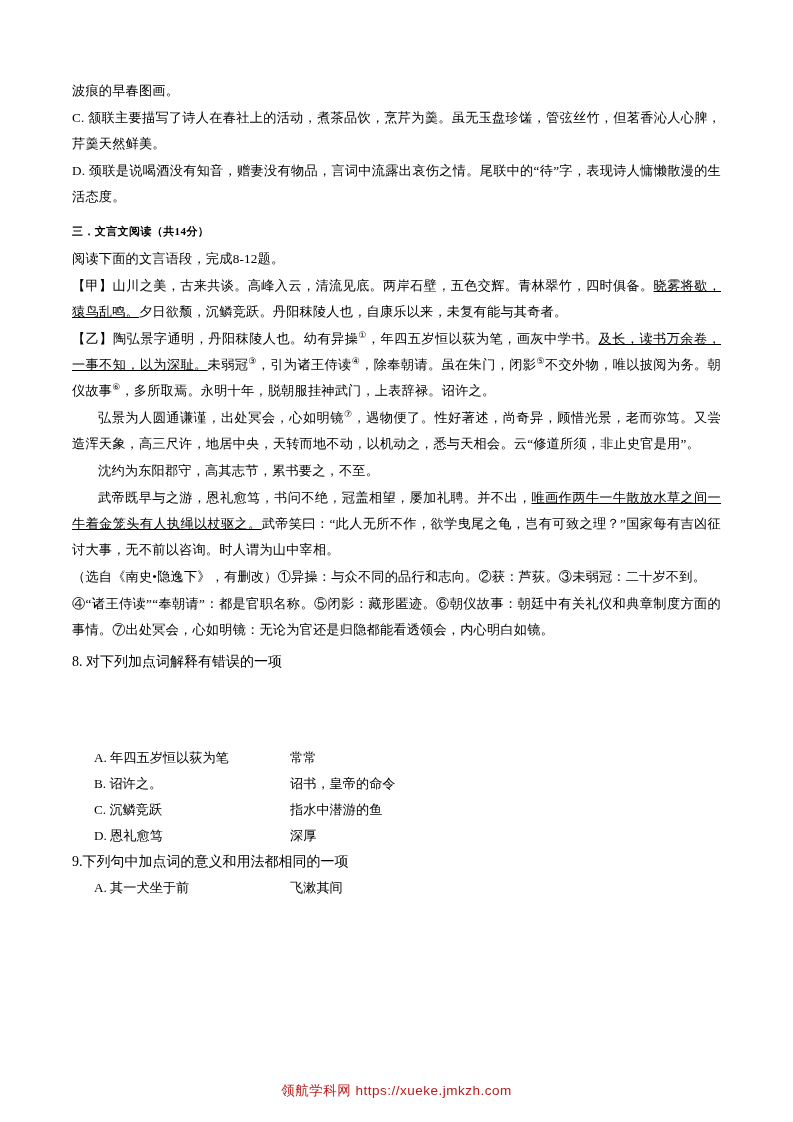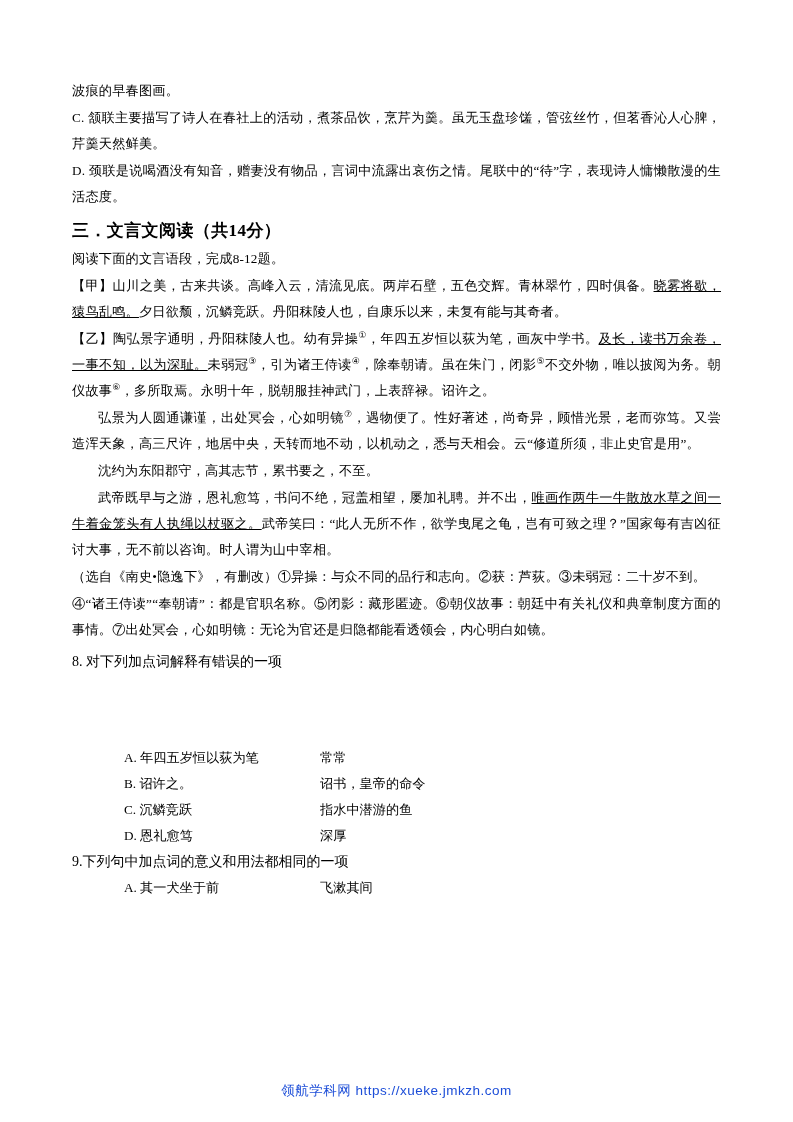--- a/index.html
+++ b/index.html
@@ -25,21 +25,21 @@
   }
   .para {
     font-size: 13.2px;
     line-height: 26px;
     text-align: justify;
     margin: 0 0 1px 0;
     letter-spacing: 0.2px;
   }
   .indent2 { text-indent: 26px; }
   .section-head {
-    font-size: 17px;
+    font-size: 11px;
     font-weight: bold;
     line-height: 26px;
     margin: 8px 0 2px 0;
     letter-spacing: 0.4px;
   }
   .u { text-decoration: underline; }
   .sup {
     font-size: 9px;
     vertical-align: super;
     line-height: 0;
@@ -53,31 +53,30 @@
   .opt-row {
     font-size: 13.2px;
     line-height: 26px;
     display: flex;
     margin: 0;
     padding-left: 22px;
   }
   .opt-label {
     width: 196px;
     flex: 0 0 196px;
-    margin-left: 30px;
   }
   .opt-val { flex: 1 1 auto; }
   .footer {
     position: absolute;
     left: 0;
     bottom: 22px;
     width: 793px;
     text-align: center;
     font-size: 13.5px;
-    color: #1d4ed8;
+    color: #b91c1c;
     font-family: "Liberation Sans", sans-serif;
     letter-spacing: 0.5px;
   }
 </style>
 </head>
 <body>
 
 <div class="page">
 
   <p class="para">波痕的早春图画。</p>

